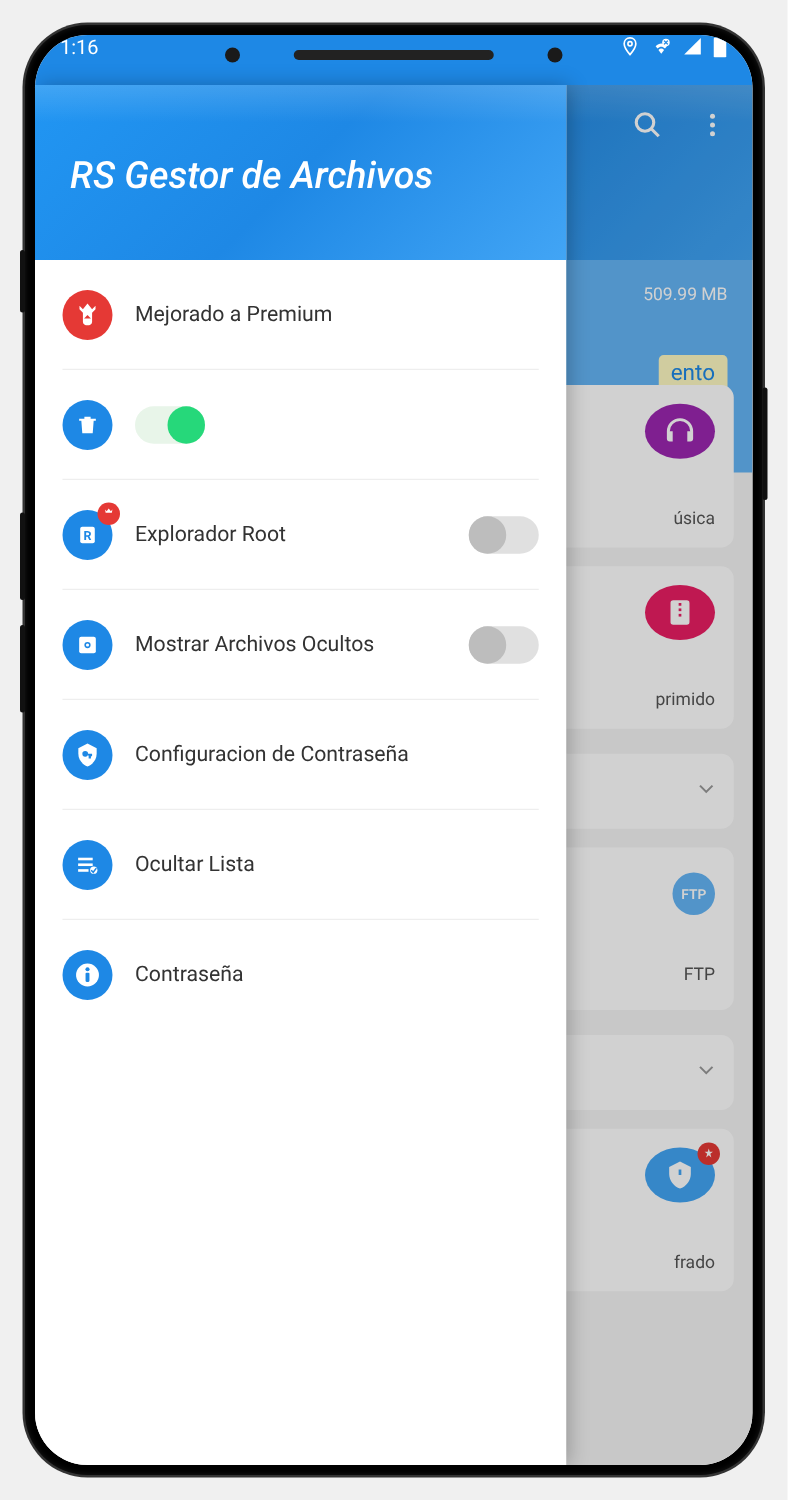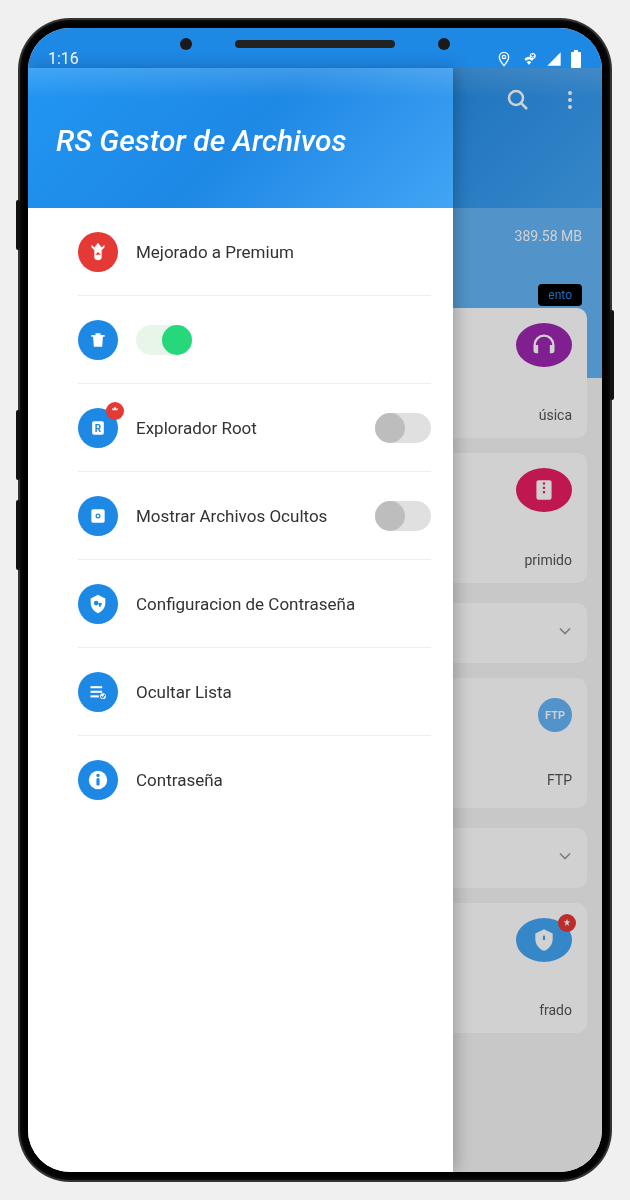--- a/index.html
+++ b/index.html
@@ -56,21 +56,21 @@
       background: #fff;
       border-radius: 42px;
       overflow: hidden;
       position: relative;
     }
     
     .status-bar {
       height: 40px;
       background: #1e88e5;
       display: flex;
-      align-items: flex-end;
+      align-items: flex-start;
       justify-content: space-between;
       padding: 0 20px;
       color: #fff;
       font-size: 16px;
     }
     .status-right { display: flex; align-items: center; gap: 8px; }
     .status-icon { display: inline-flex; }
     
     .header {
       height: 140px;
@@ -189,21 +189,20 @@
       color: #fff;
       font-size: 30px;
       font-style: italic;
       font-weight: 500;
       padding: 55px 28px 0;
     }
     
     .menu-list {
       flex: 1;
       overflow-y: auto;
-      margin-left: 28px;
     }
     
     .menu-item {
       display: flex;
       align-items: center;
       padding: 24px 22px;
       gap: 18px;
       position: relative;
     }
     .menu-item:not(:last-child)::after {
@@ -344,22 +343,22 @@
         <svg width="24" height="24" viewBox="0 0 24 24" fill="white">
             <circle cx="12" cy="5" r="2"></circle>
             <circle cx="12" cy="12" r="2"></circle>
             <circle cx="12" cy="19" r="2"></circle>
           </svg>
       </span>
     </div>
 
     <div class="bg-content">
       <div class="bg-storage-card">
-        <span>389.58 MB</span>
-        <span style="background:#000000;color:#1e88e5;padding:4px 10px;border-radius:4px;font-size:12px">ento</span>
+        <span>509.99 MB</span>
+        <span style="background:#fef9c3;color:#1e88e5;padding:4px 10px;border-radius:4px;font-size:18px">ento</span>
       </div>
       <div class="bg-tiles">
         <div class="bg-tile">
           <div class="bg-tile-icon" style="background:#9c27b0">
             <svg width="28" height="28" viewBox="0 0 24 24" fill="white">
                 <path d="M12 3a9 9 0 00-9 9v5a2 2 0 002 2h2v-7H5v0a7 7 0 0114 0v0h-2v7h2a2 2 0 002-2v-5a9 9 0 00-9-9z"></path>
               </svg>
           </div>
           <span class="bg-tile-label">úsica</span>
         </div>

